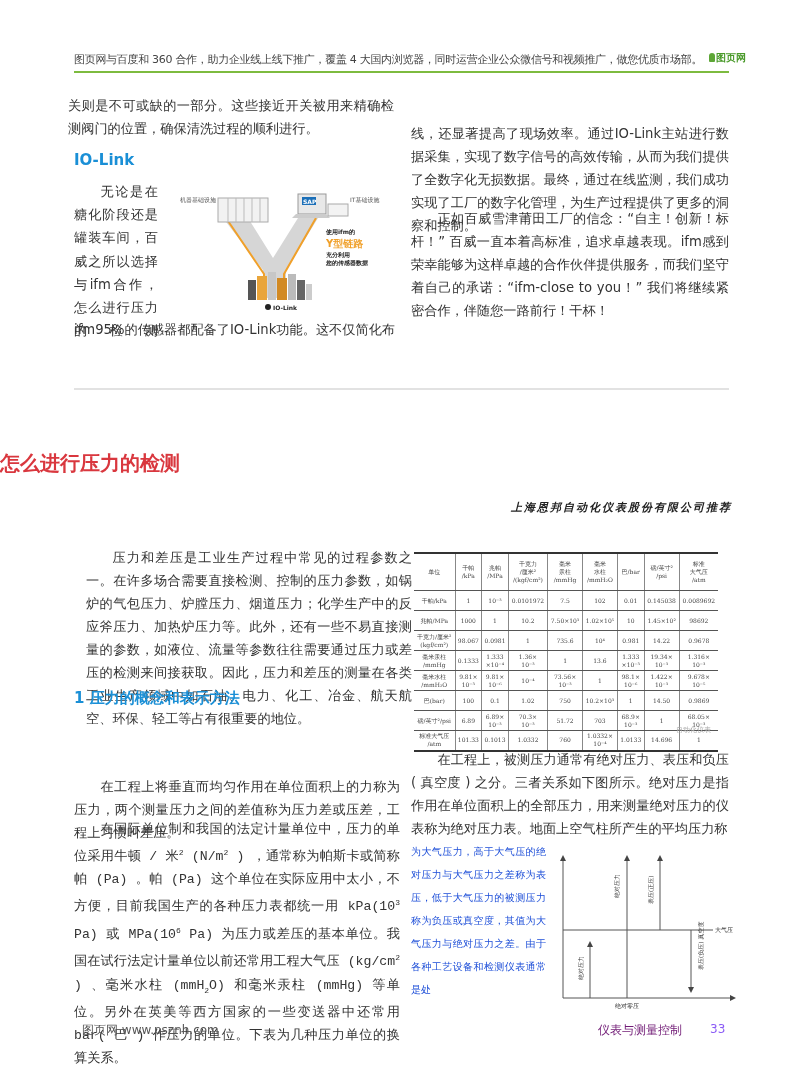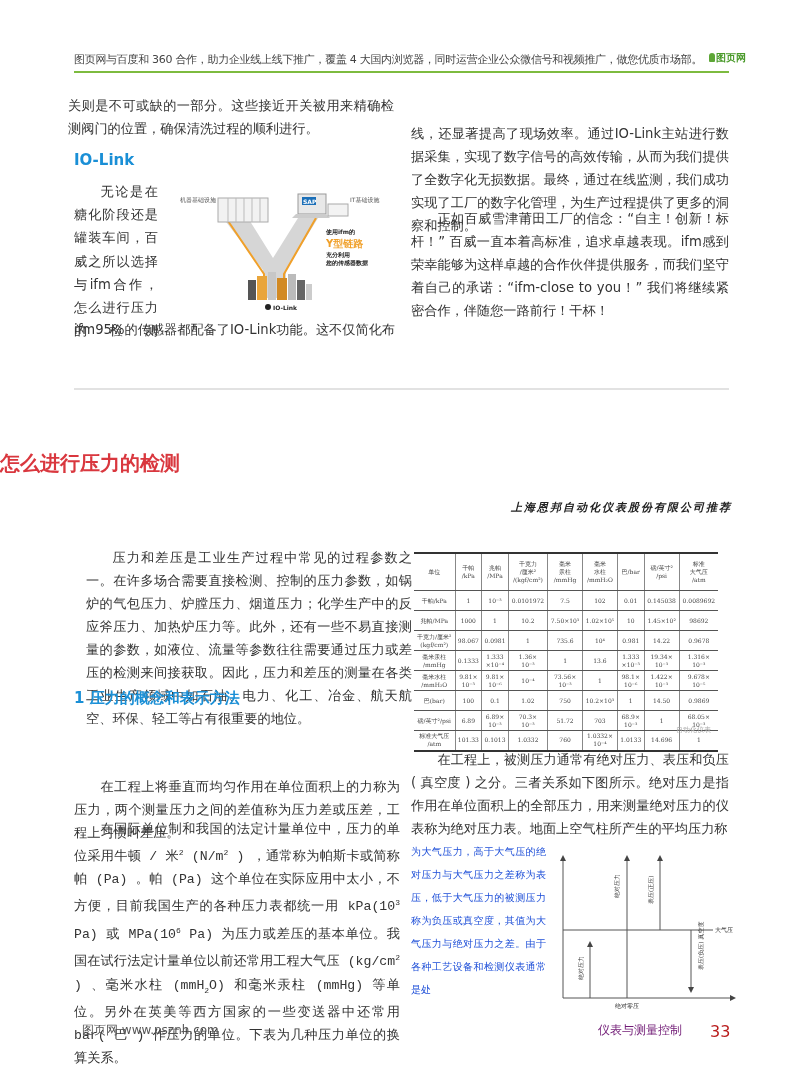--- a/index.html
+++ b/index.html
@@ -46,21 +46,21 @@
   table.units tbody tr { height:20px; }
   table.units tbody tr:last-child td { border-bottom:2px solid #333; }
   .watermark { left:655px; top:725px; font-size:7px; color:#aaa;margin-left:21px; }
 
   .p-r3 { left:411px; top:748px; width:318px; }
   .p-r3-narrow { left:411px; top:840px; width:135px; font-size:10px; line-height:23px; color:#1d4ed8; text-align:justify; }
   .diagram { left:553px; top:840px; width:190px; height:170px; }
 
   .footer-left { left:74px; top:1022px; font-size:12px; color:#555;margin-left:8px; }
   .footer-right { left:598px; top:1022px; font-size:12px; color:#701a75;font-family:Liberation Serif, serif; }
-  .footer-page { left:710px; top:1022px; font-size:16px; color:#b91c1c; }
+  .footer-page { left:710px; top:1022px; font-size:12px; color:#8b5cf6; }
 </style>
 </head>
 <body>
 
 <div class="abs banner">图页网与百度和 360 合作，助力企业线上线下推广，覆盖 4 大国内浏览器，同时运营企业公众微信号和视频推广，做您优质市场部。</div>
 <div class="abs banner-logo"><span class="leaf"></span><span>图页网</span></div>
 <div class="abs banner-line"></div>
 
 <div class="abs body-text p-top1">关则是不可或缺的一部分。这些接近开关被用来精确检测阀门的位置，确保清洗过程的顺利进行。</div>
 <div class="abs sec-title io-title">IO-Link</div>

